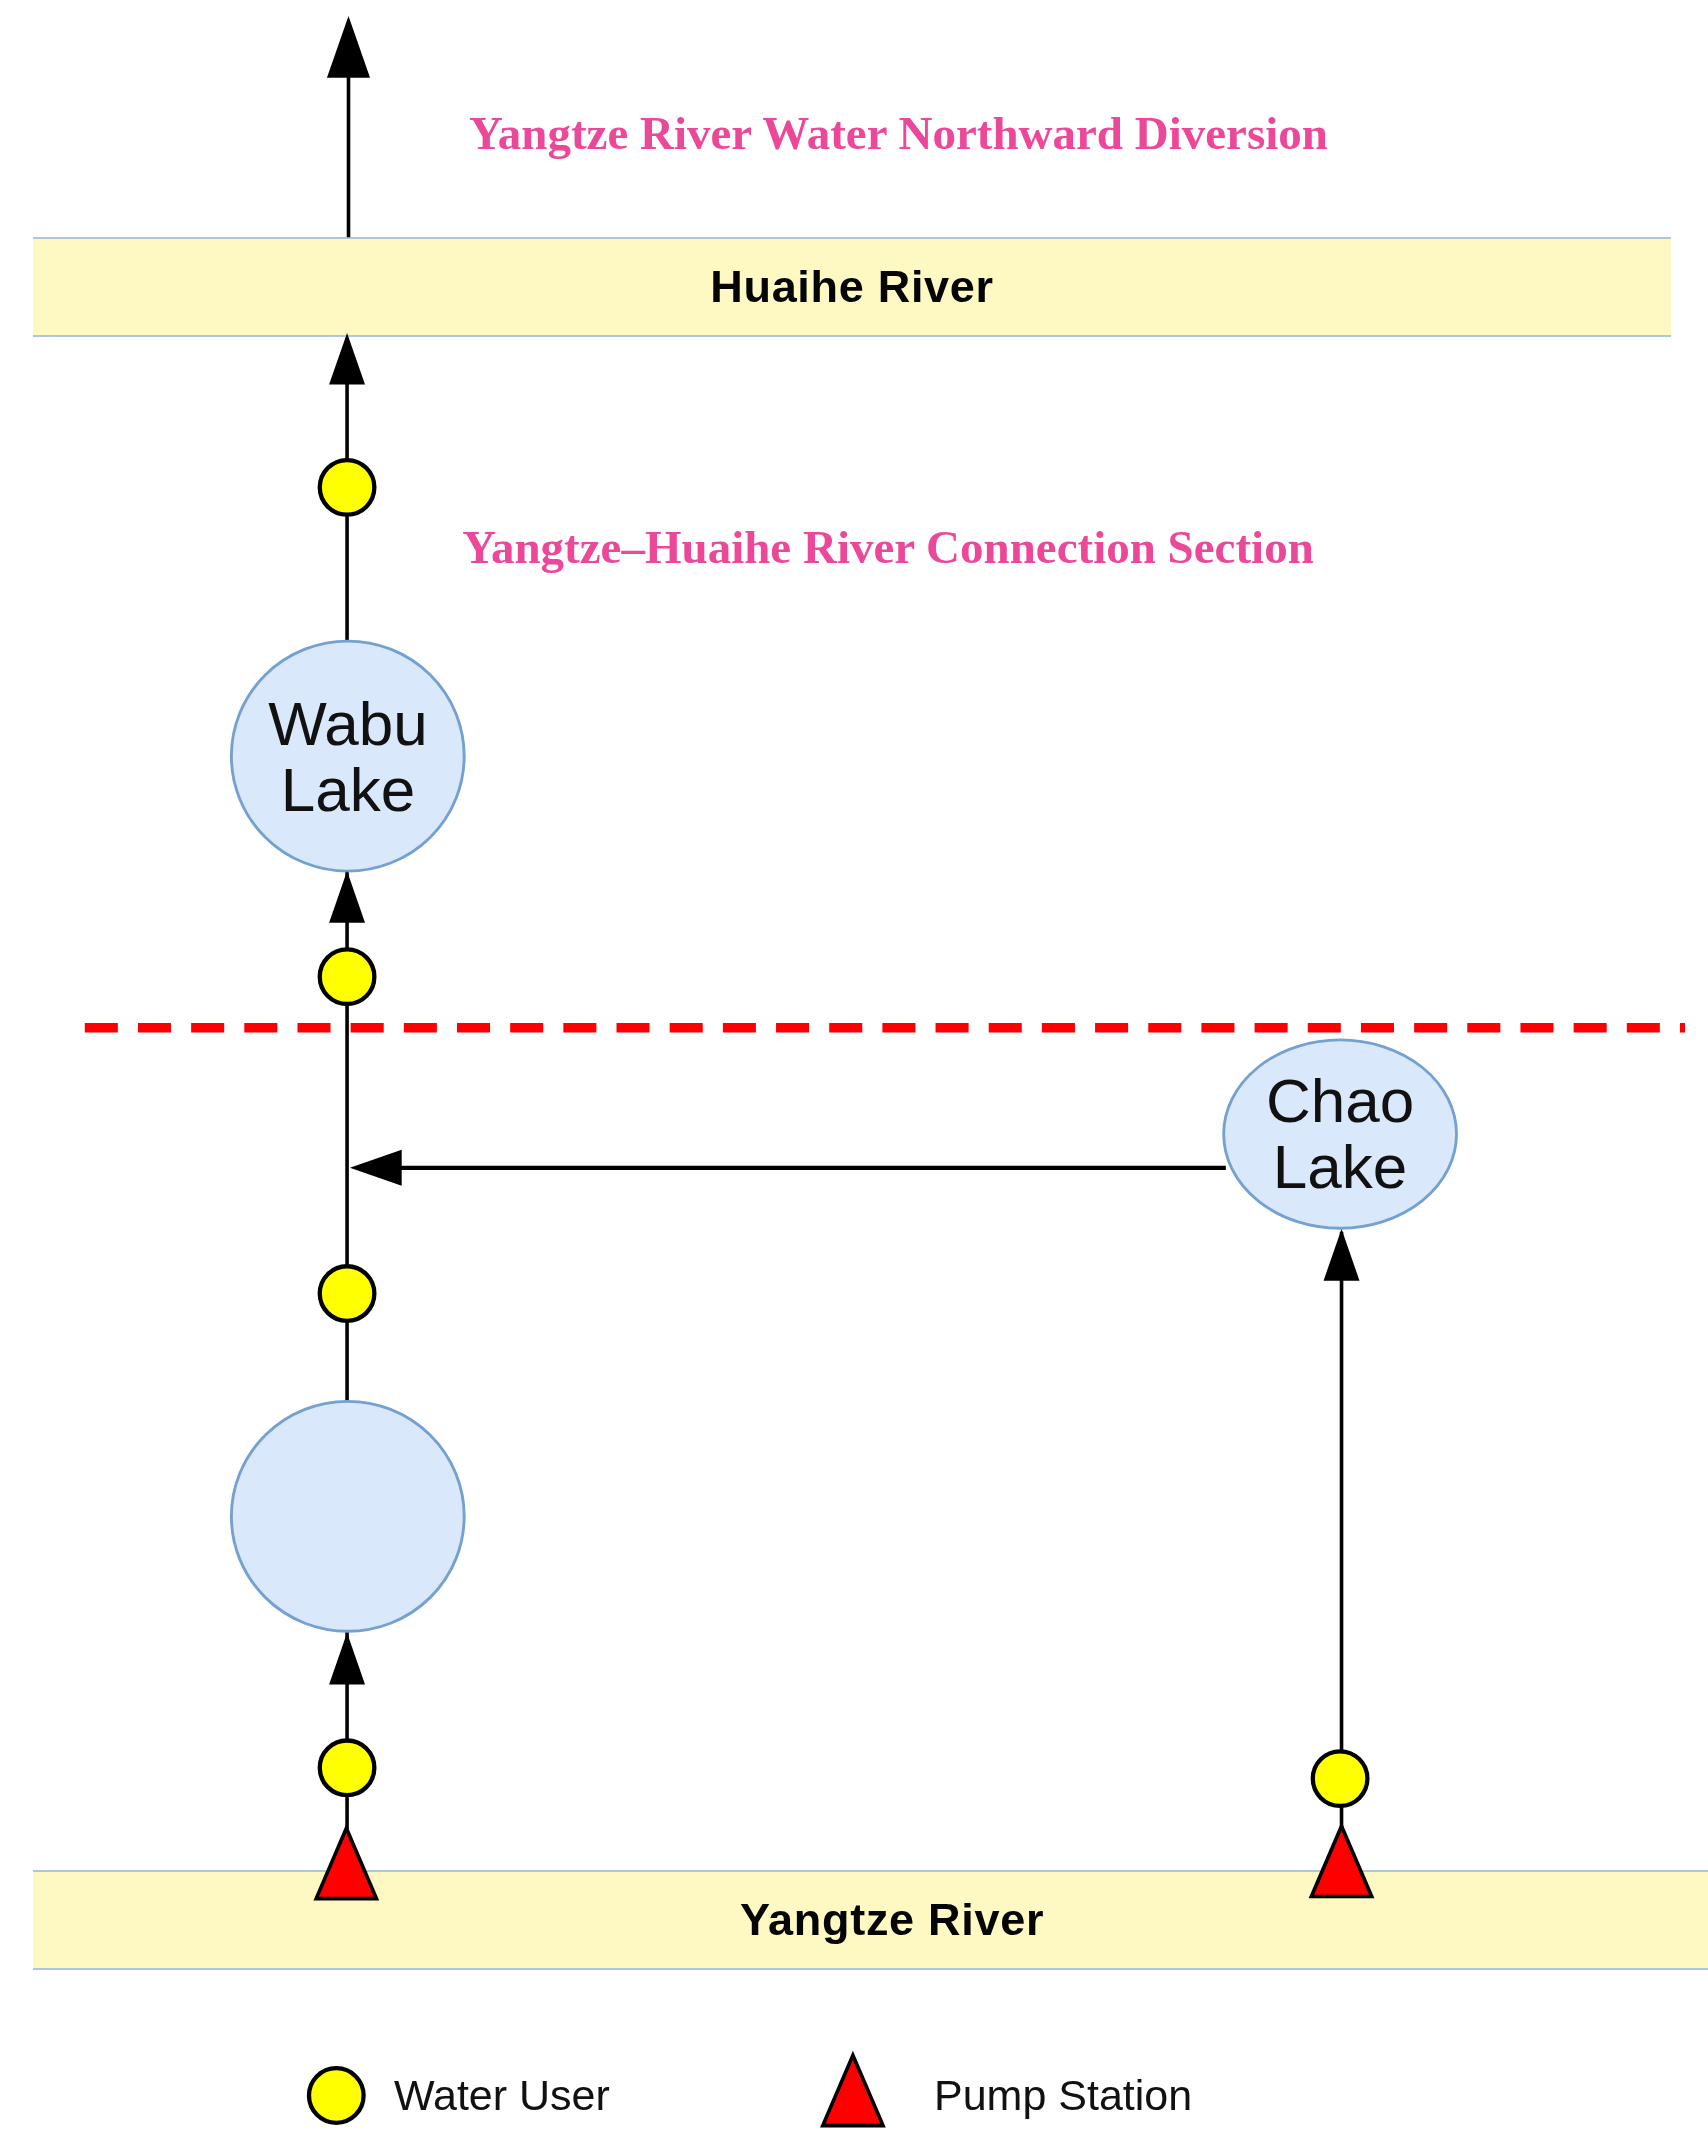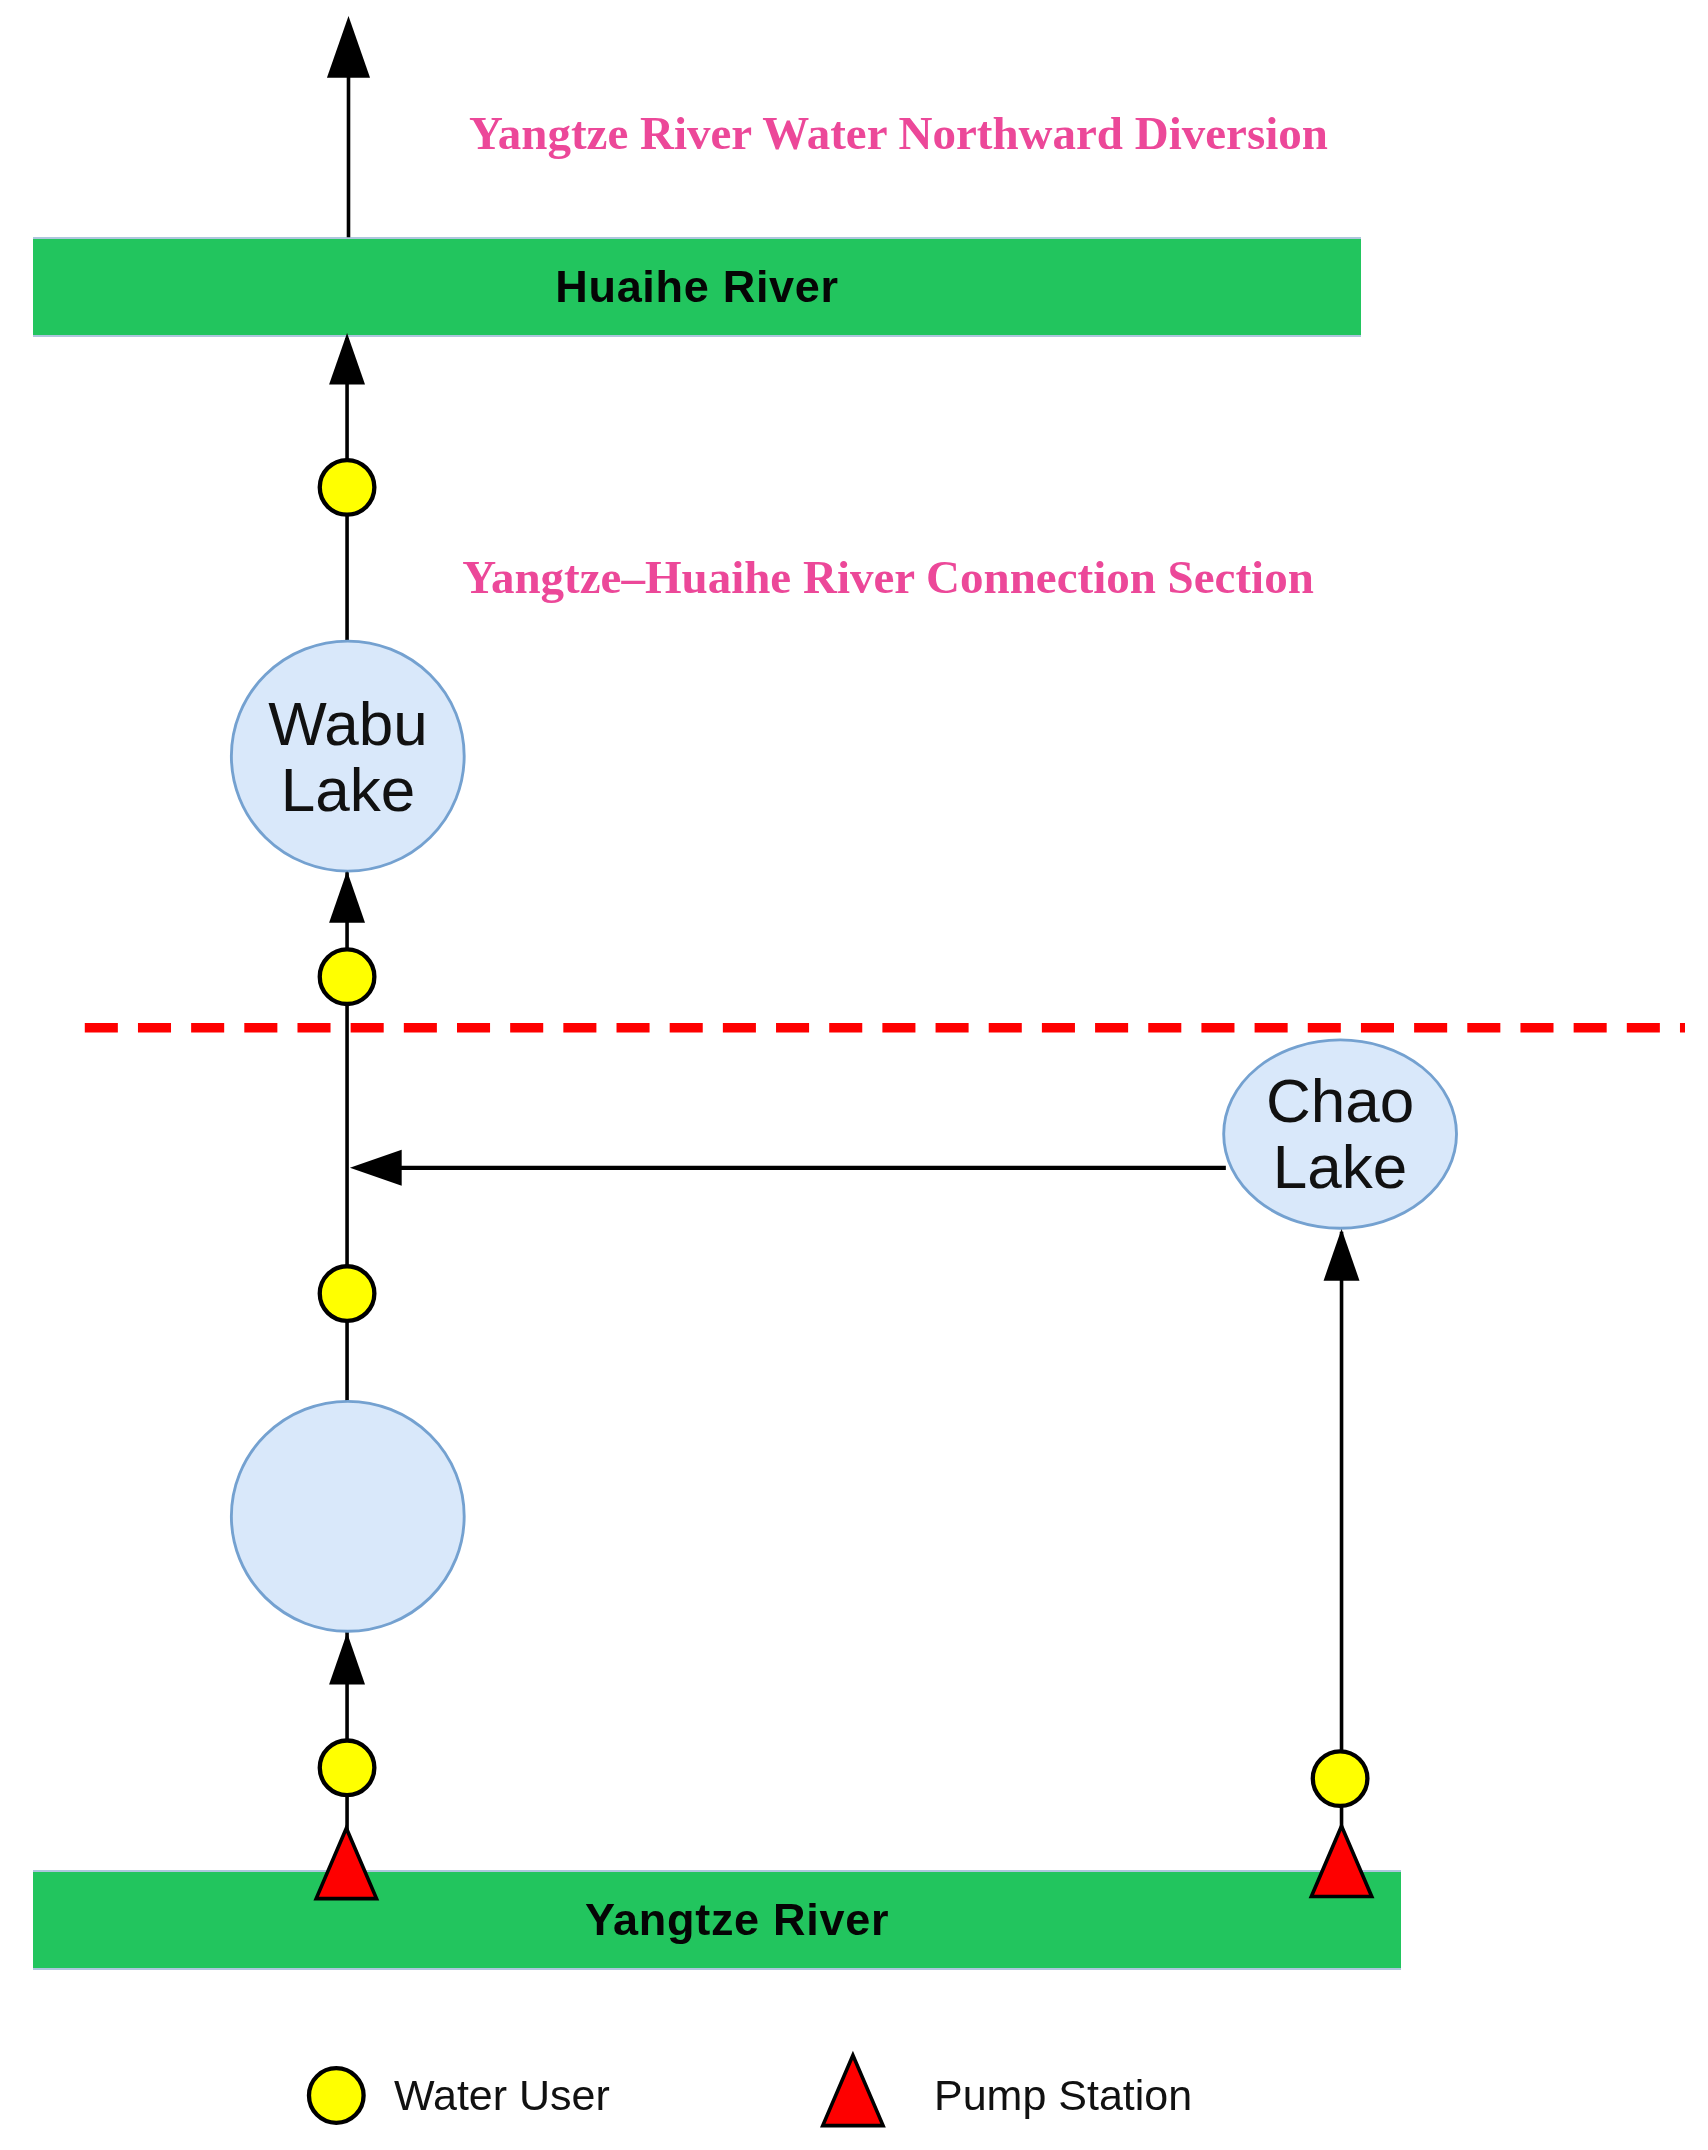--- a/index.html
+++ b/index.html
@@ -6,40 +6,40 @@
   .stage{
     position:relative;
     width:1708px;height:2151px;
     background:#ffffff;
     font-family:"Liberation Sans","DejaVu Sans",sans-serif;
     overflow:hidden;
   }
   .layer{position:absolute;left:0;top:0;width:1708px;height:2151px;}
   svg.layer{pointer-events:none;}
   .river-bar{
-    position:absolute;left:33px;width:1328px;height:96px;
-    background:#22c55e;
+    position:absolute;left:33px;width:1638px;height:96px;
+    background:#fef9c3;
     border-top:2.9px solid #aec6dd;border-bottom:2.9px solid #aec6dd;
     display:flex;align-items:center;justify-content:center;
   }
   .river-bar.huaihe{top:237px;}
   .river-bar.yangtze{top:1870px;padding-left:40px;}
   .river-label{
     font-weight:bold;font-size:45px;color:#050505;
     letter-spacing:0.7px;
   }
   .serif-label{
     position:absolute;
     font-family:"Liberation Serif","DejaVu Serif",serif;
     font-weight:bold;font-size:47px;color:#ec4899;
     text-align:center;line-height:65px;height:65px;
     white-space:nowrap;
   }
   .title{left:144px;width:1509px;top:101px;}
-  .section-connection{left:216px;width:1344px;top:545px;}
+  .section-connection{left:216px;width:1344px;top:515px;}
   .section-chao{left:287px;width:1092px;top:1335px;}
   .lake-label{
     position:absolute;
     font-size:62px;line-height:66px;color:#111;
     text-align:center;
     display:flex;align-items:center;justify-content:center;
   }
   .lake-label.wabu{left:262px;top:691px;width:172px;height:132px;}
   .lake-label.chao{left:1254px;top:1068px;width:172px;height:132px;}
   .lake-label.caizi{left:262px;top:1450px;width:172px;height:132px;}

